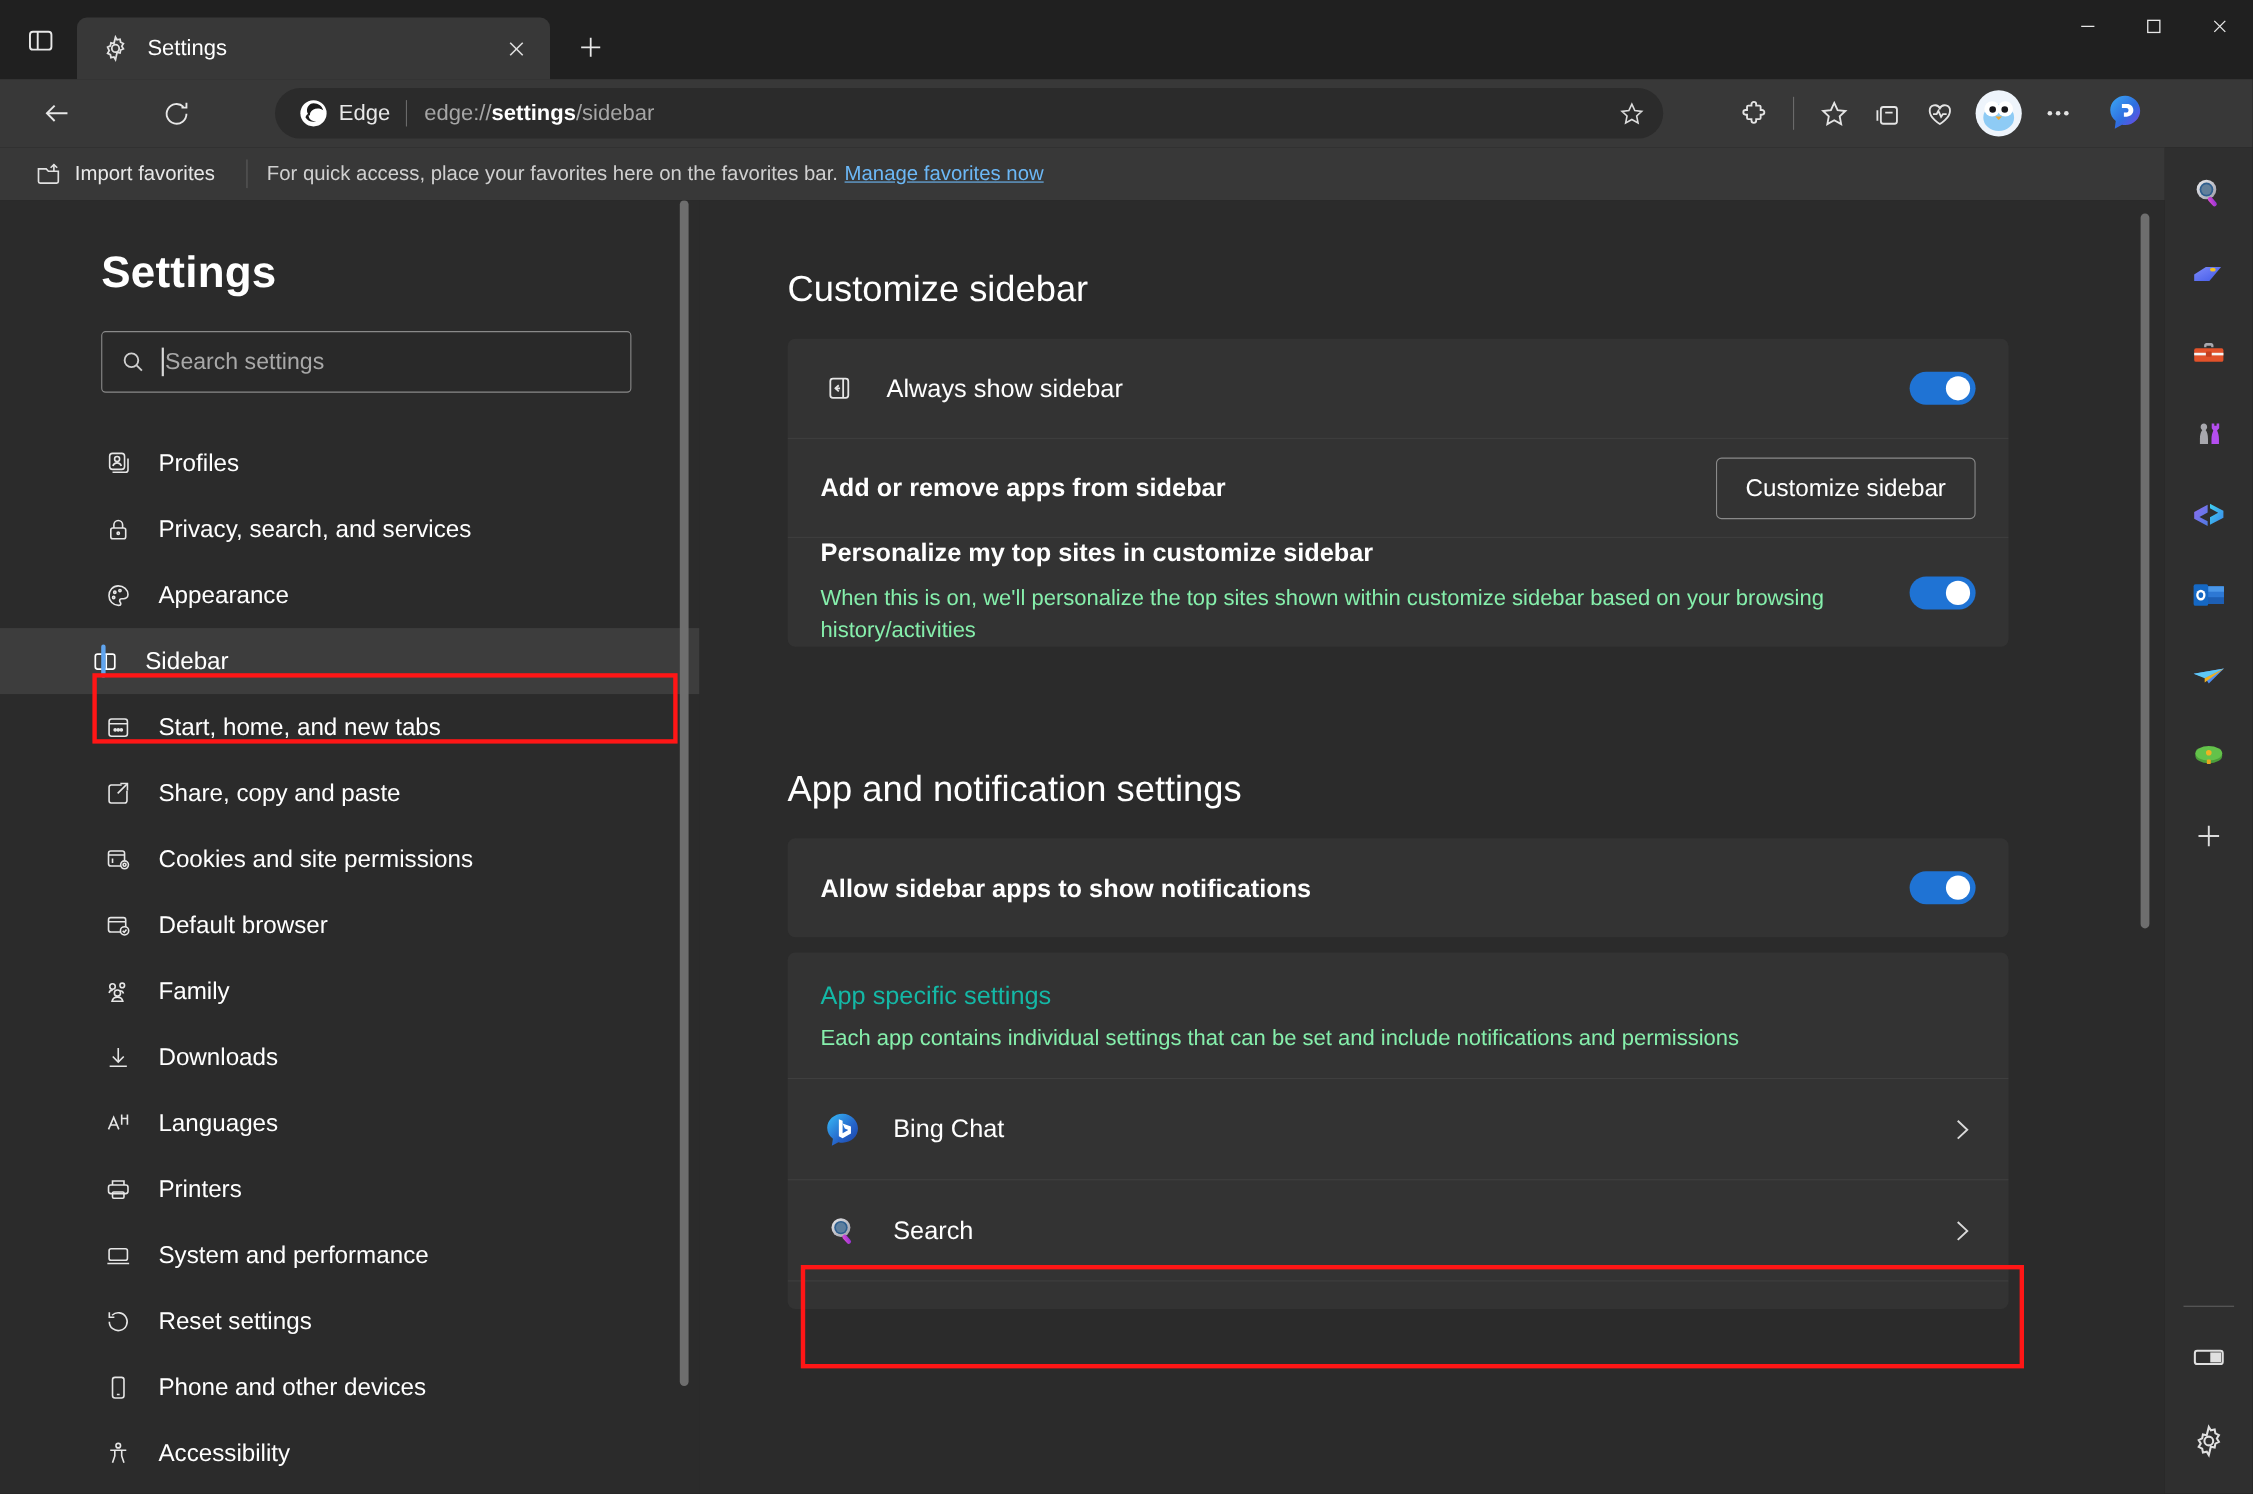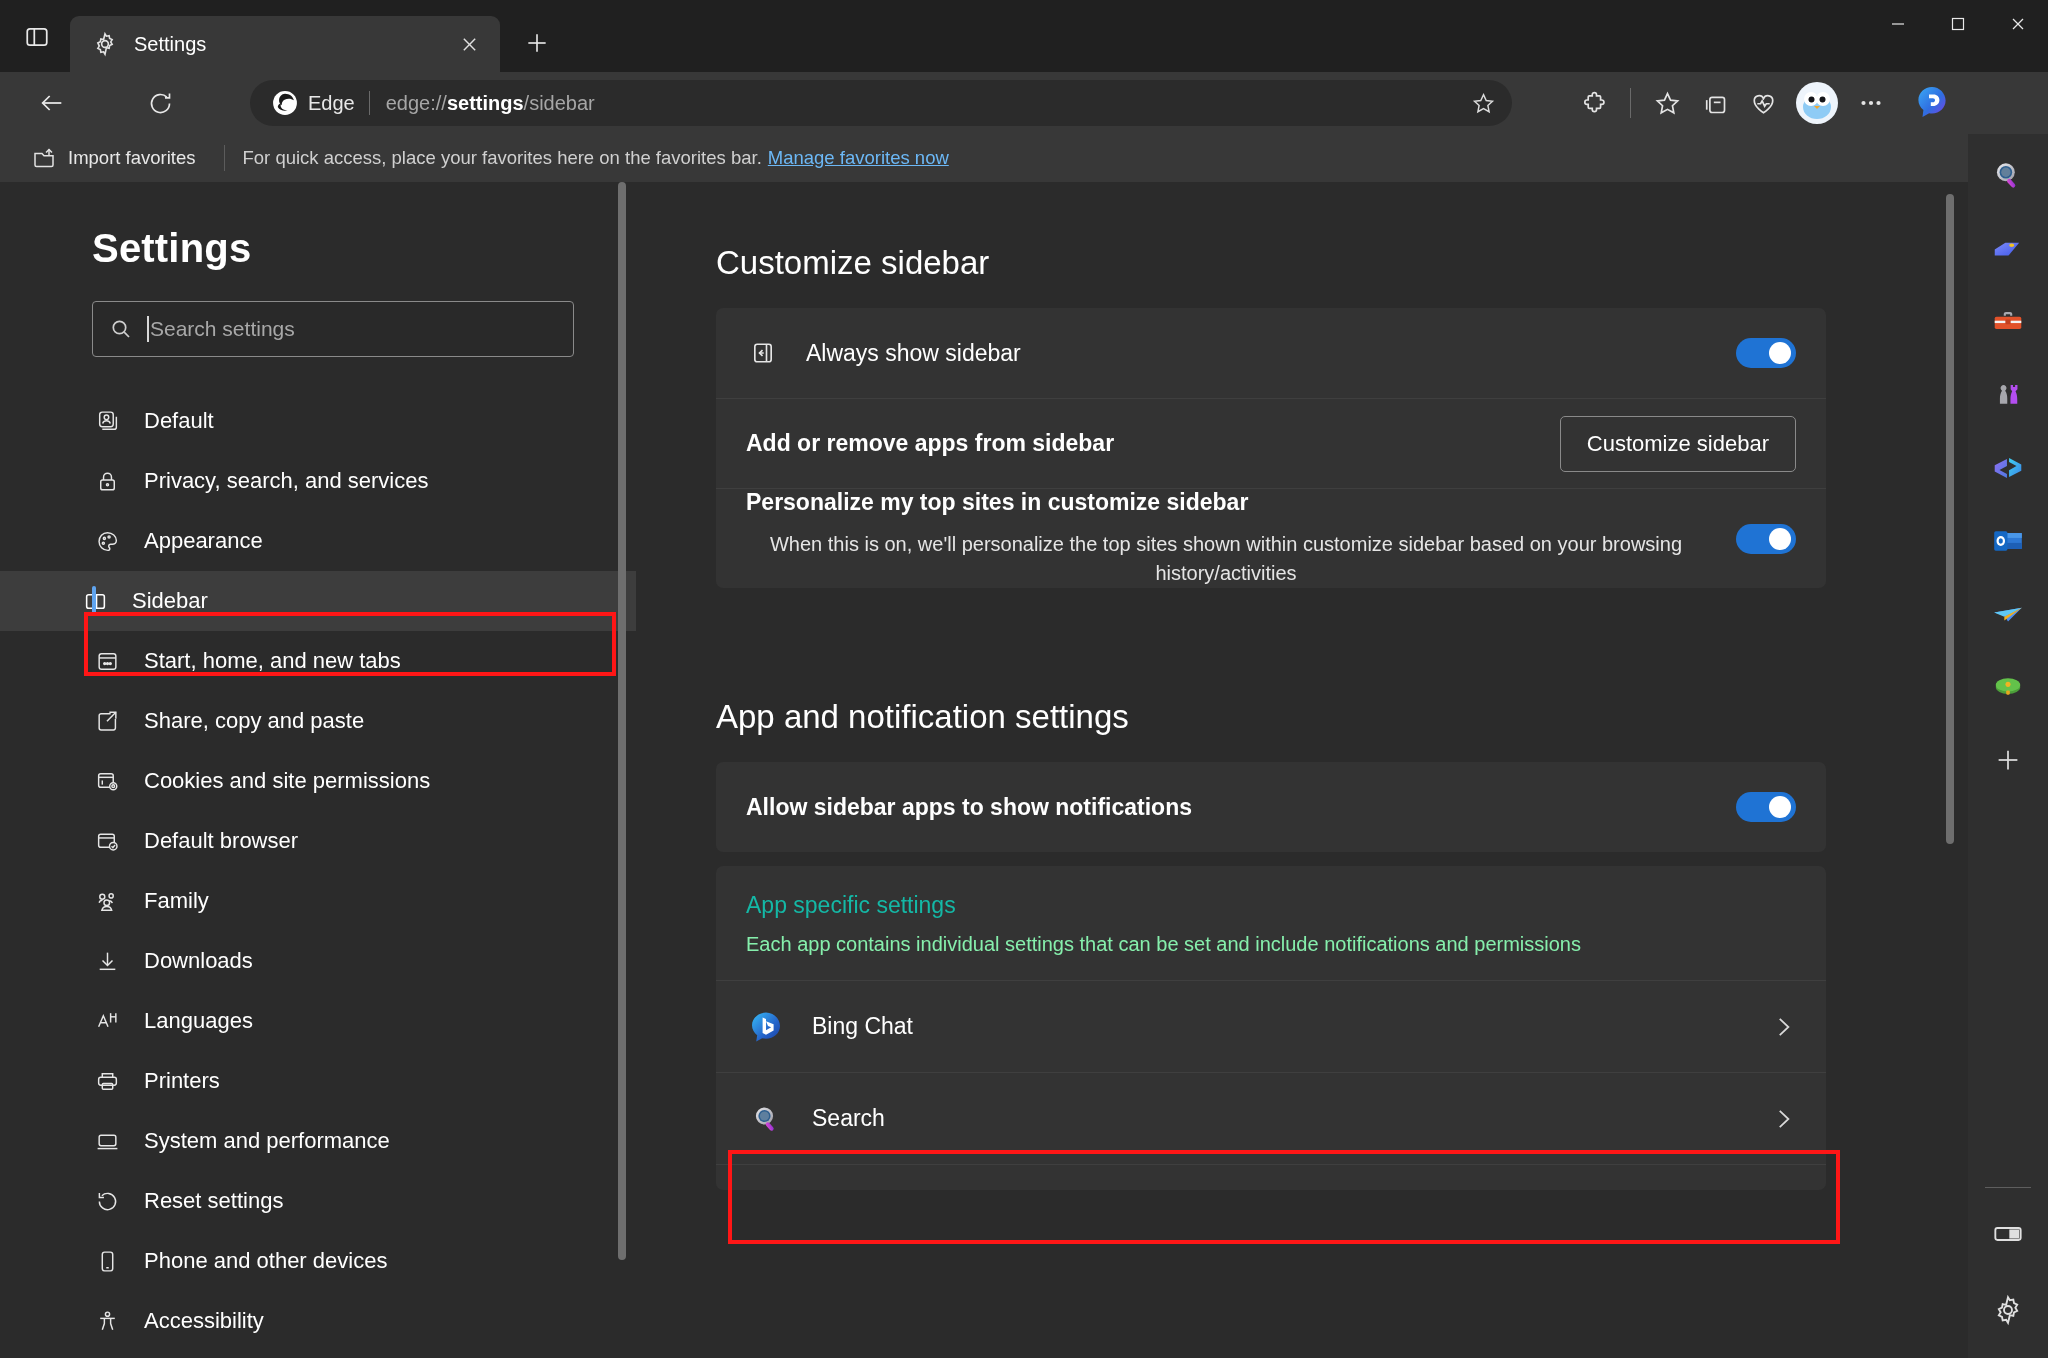--- a/index.html
+++ b/index.html
@@ -187,23 +187,22 @@
   }
   .row {
     display: flex; align-items: center; min-height: 90px;
     padding: 0 30px; position: relative;
   }
   .row + .row { border-top: 1px solid #3f3f3f; }
   .row-text { flex: 1 1 auto; padding-right: 30px; }
   .row-title { font-size: 23px; color: #ffffff; font-weight: 400; }
   .row-title.bold { font-weight: 600; }
   .row-desc {
-    font-size: 20px; color: #e5e5e5; margin-top: 14px; line-height: 1.45;
+    font-size: 20px; color: #86efac; margin-top: 14px; line-height: 1.45;
     max-width: 1010px;
-    text-align: center;
   }
   .row-ico { width: 34px; margin-right: 26px; display: flex; flex: 0 0 auto;
     align-items: center; justify-content: center;}
 
   .toggle {
     width: 60px; height: 30px; border-radius: 15px; background: #1f73d4;
     position: relative; flex: 0 0 auto;
   }
   .toggle .knob {
     position: absolute; top: 4px; right: 5px;
@@ -441,21 +440,21 @@
     <ul class="nav-list">
       <li class="nav-item">
         <span class="n-ico">
           <svg width="25" height="25" viewBox="0 0 24 24" fill="none" stroke="#e6e6e6" stroke-width="1.4">
             <rect x="4.5" y="3" width="13" height="14" rx="2.5"></rect>
             <circle cx="11" cy="8" r="2.2"></circle>
               <path d="M7.3 14c.6-1.8 2-2.7 3.7-2.7s3.1.9 3.7 2.7"></path>
             <path d="M7 19.5h11.5a2 2 0 0 0 2-2V7.5"></path>
           </svg>
           </span>
-        <span class="n-label">Default</span>
+        <span class="n-label">Profiles</span>
       </li>
       <li class="nav-item">
         <span class="n-ico">
           <svg width="25" height="25" viewBox="0 0 24 24" fill="none" stroke="#e6e6e6" stroke-width="1.4">
             <rect x="5.5" y="10.5" width="13" height="9.5" rx="1.8"></rect>
             <path d="M8.2 10.5V7.8a3.8 3.8 0 0 1 7.6 0v2.7"></path>
               <circle cx="12" cy="15.2" r="1"></circle>
           </svg>
           </span>
         <span class="n-label">Privacy, search, and services</span>

